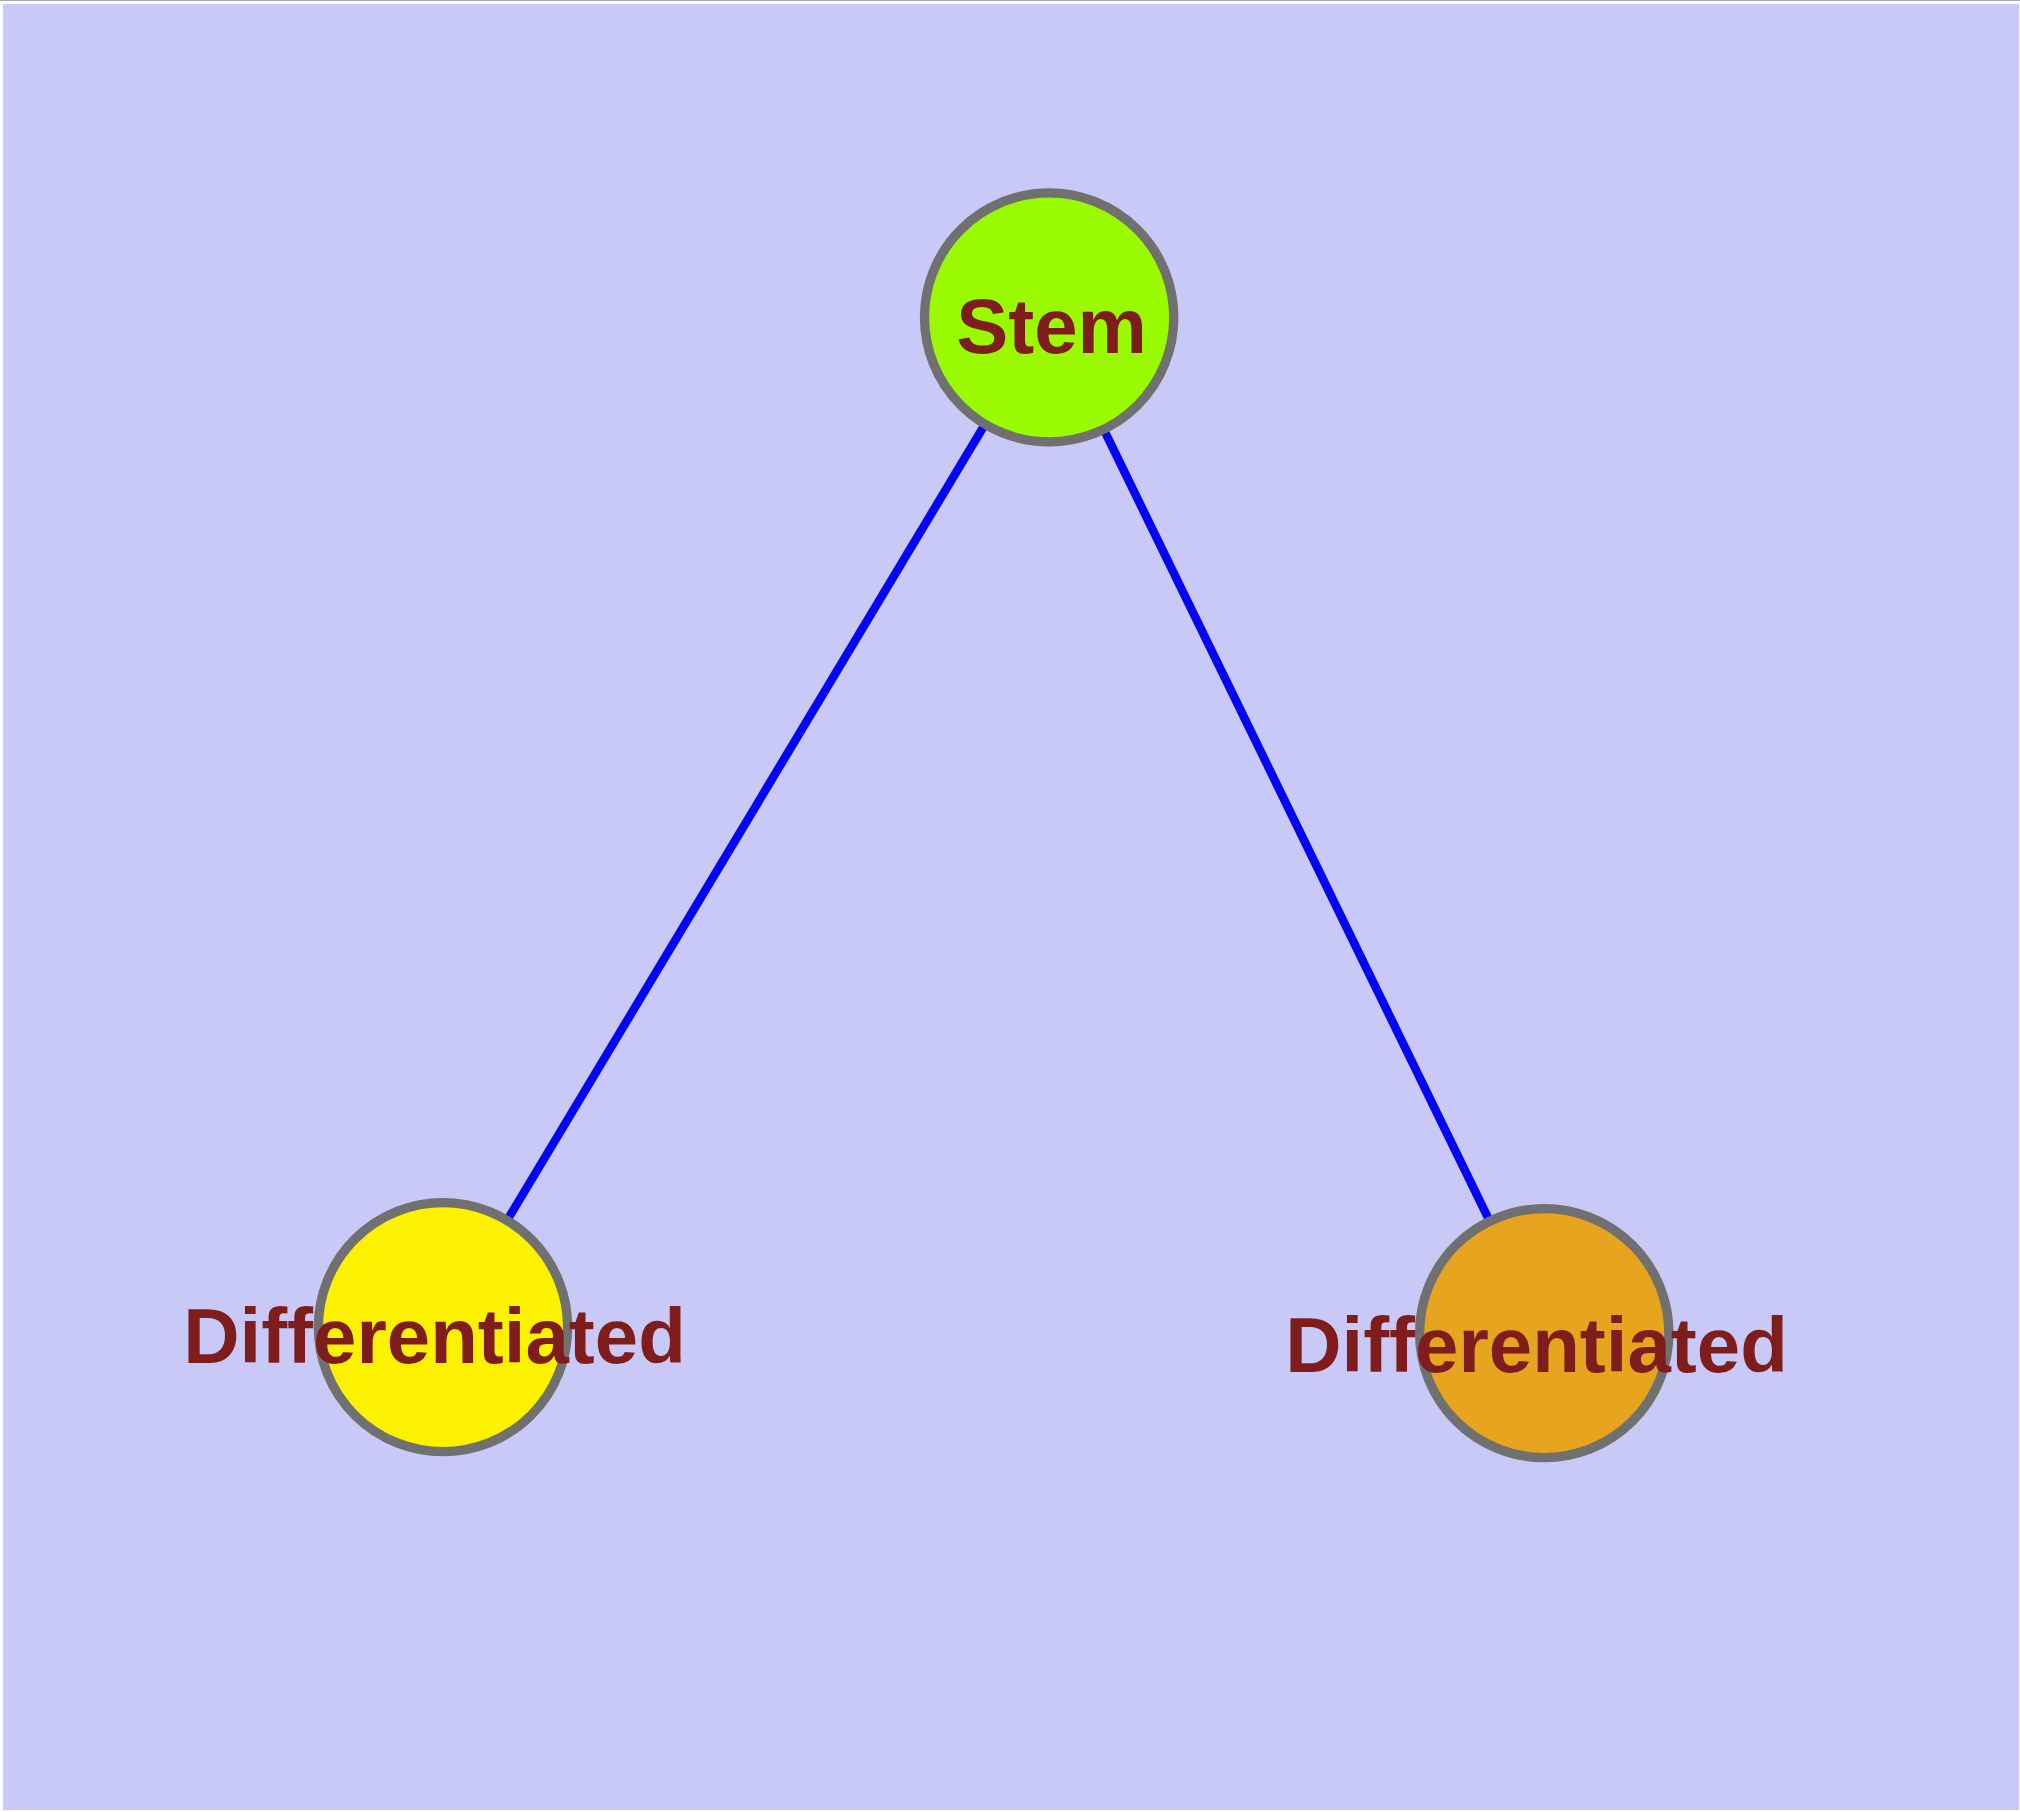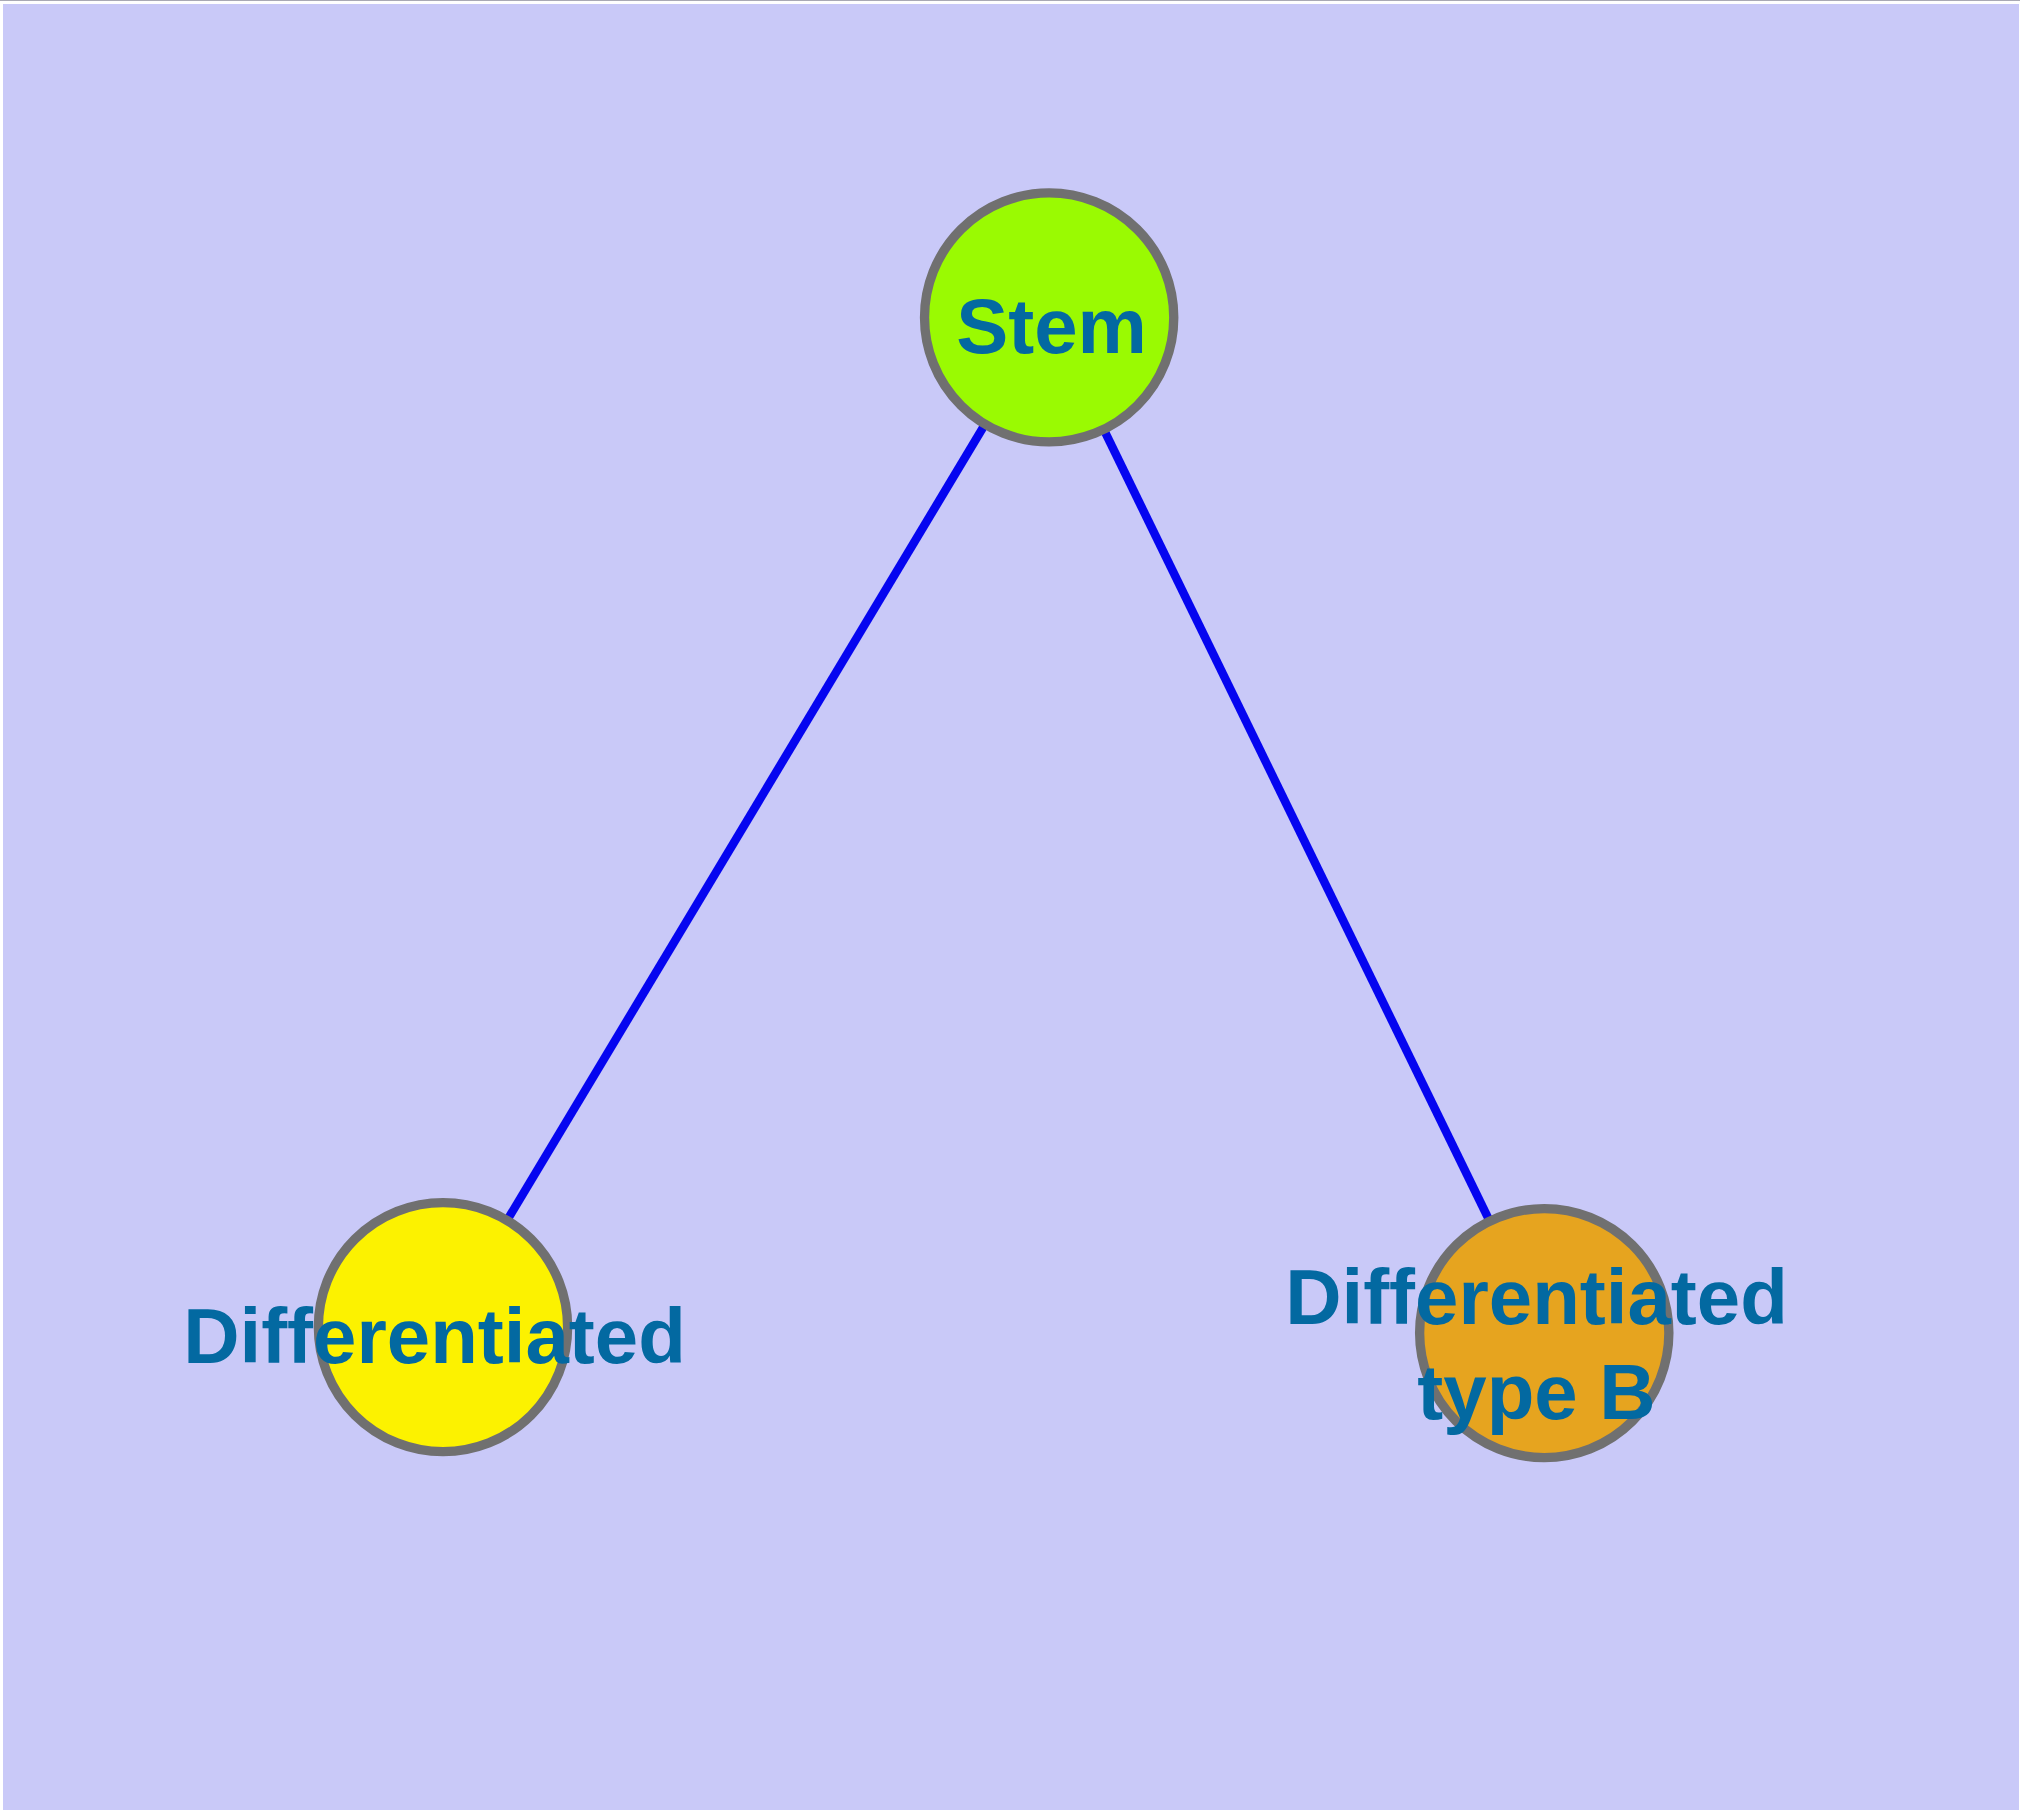--- a/index.html
+++ b/index.html
@@ -36,21 +36,21 @@
     stroke: #0505f0;
     stroke-width: 10;
   }
   .graph-svg circle {
     stroke: #707070;
     stroke-width: 11;
   }
   .node-label {
     position: absolute;
     transform: translate(-50%, -50%);
-    color: #0369a1;
+    color: #7f1d1d;
     font-weight: 700;
     font-size: 78px;
     line-height: 95px;
     text-align: center;
     white-space: nowrap;
     letter-spacing: 0;
   }
   .label-stem  { left: 1049px; top: 322px;  }
   .label-typea { left: 432px;  top: 1332px; }
   .label-typeb { left: 1534px; top: 1341px; }
@@ -74,18 +74,17 @@
     <div class="node-label label-stem">
       <div>Stem</div>
     </div>
 
     <div class="node-label label-typea">
       <div>Differentiated</div>
     </div>
 
     <div class="node-label label-typeb">
       <div>Differentiated</div>
-      <div>type B</div>
     </div>
 
   </div>
 </div>
 
 
 </body></html>

